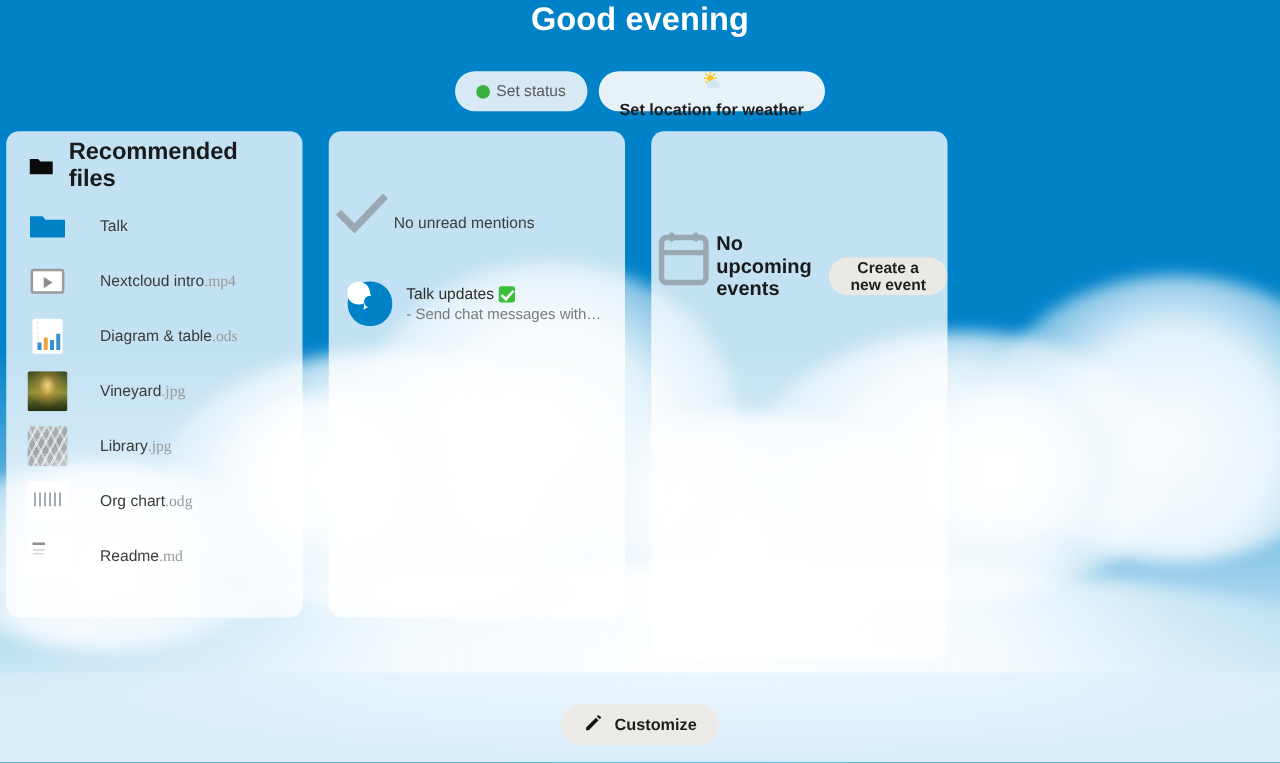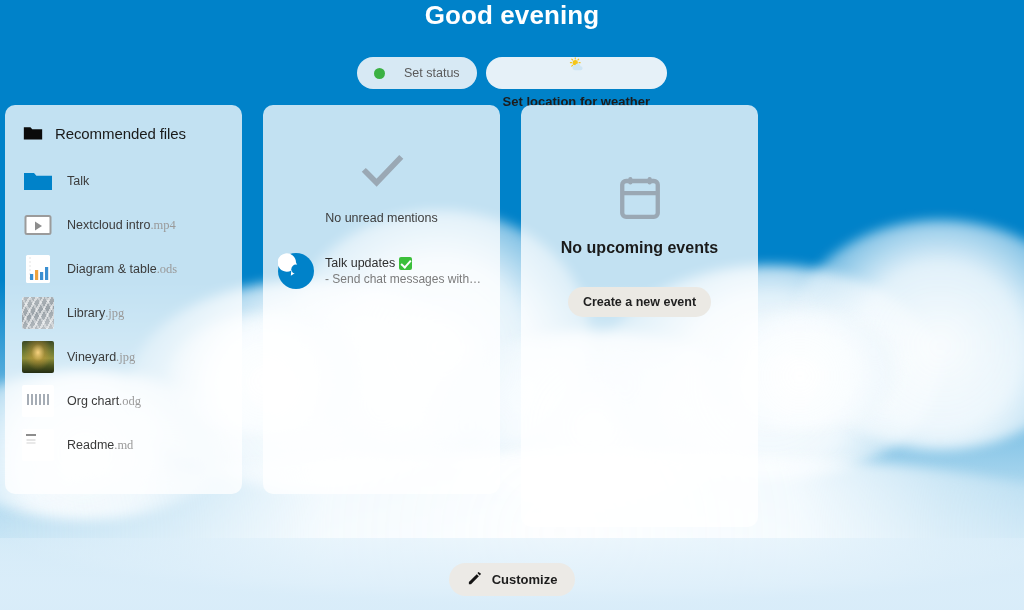--- a/index.html
+++ b/index.html
@@ -81,21 +81,21 @@
   }
   #status-row {
     margin-top: 27px;
     display: flex;
     justify-content: center;
     gap: 9px;
   }
   .pill {
     display: flex;
     align-items: center;
-    gap: 19px;
+    gap: 5px;
     height: 32px;
     padding: 0 17px;
     border-radius: 16px;
     background: #d7e9f4;
     border: none;
     cursor: pointer;
     white-space: nowrap;
   }
   .pill.weather { background: #e6f1f8; flex-direction: column; }
   .pill-label { font-size: 12.5px; color: #5a5a5a; }
@@ -130,45 +130,45 @@
 
   .card-head {
     display: flex;
     align-items: center;
     gap: 11px;
     padding: 0 17px;
     height: 28px;
     margin-bottom: 8px;
   }
   .card-title {
-    font-size: 15px;
-    font-weight: normal;
+    font-size: 19px;
+    font-weight: bold;
     color: #1a1a1a;
     letter-spacing: -0.1px;
   }
   .head-icon { width: 22px; height: 22px; flex: none; display: block; }
 
   
   .file-list { padding: 4px 0 0 0; }
   .file-row {
     display: flex;
     align-items: center;
-    gap: 13px;
+    gap: 26px;
     height: 44px;
     padding: 0 17px;
     cursor: pointer;
   }
   .file-icon { width: 32px; height: 32px; flex: none; border-radius: 2px; overflow: hidden; display: block; }
   .file-name { font-size: 12.5px; color: #3b3b3b; white-space: nowrap; }
   .file-ext { color: #9a9a9a; font-family: Liberation Serif, serif; }
 
   
   .empty-wrap {
     display: flex;
-    flex-direction: column;
+    flex-direction: row;
     align-items: center;
     justify-content: flex-start;
   }
   .empty-icon { display: block; }
   .empty-text-small {
     font-size: 12.5px;
     color: #3d3d3d;
     margin-top: 14px;
   }
   .empty-text-big {
@@ -390,27 +390,27 @@
             <rect x="8" y="21" width="3.2" height="6" fill="#3a8fd1"></rect>
             <rect x="13" y="17" width="3.2" height="10" fill="#f0a23c"></rect>
             <rect x="18" y="19" width="3.2" height="8" fill="#3a8fd1"></rect>
             <rect x="23" y="14" width="3.2" height="13" fill="#3a8fd1"></rect>
           </svg>
         </span>
         <span class="file-name"><span>Diagram &amp; table</span><span class="file-ext">.ods</span></span>
       </div>
 
       <div class="file-row">
+        <span class="file-icon thumb-vineyard"></span>
+        <span class="file-name"><span>Vineyard</span><span class="file-ext">.jpg</span></span>
+      </div>
+
+      <div class="file-row">
         <span class="file-icon thumb-library"></span>
         <span class="file-name"><span>Library</span><span class="file-ext">.jpg</span></span>
-      </div>
-
-      <div class="file-row">
-        <span class="file-icon thumb-vineyard"></span>
-        <span class="file-name"><span>Vineyard</span><span class="file-ext">.jpg</span></span>
       </div>
 
       <div class="file-row">
         <span class="file-icon thumb-orgchart"></span>
         <span class="file-name"><span>Org chart</span><span class="file-ext">.odg</span></span>
       </div>
 
       <div class="file-row">
         <span class="file-icon thumb-readme"></span>
         <span class="file-name"><span>Readme</span><span class="file-ext">.md</span></span>

